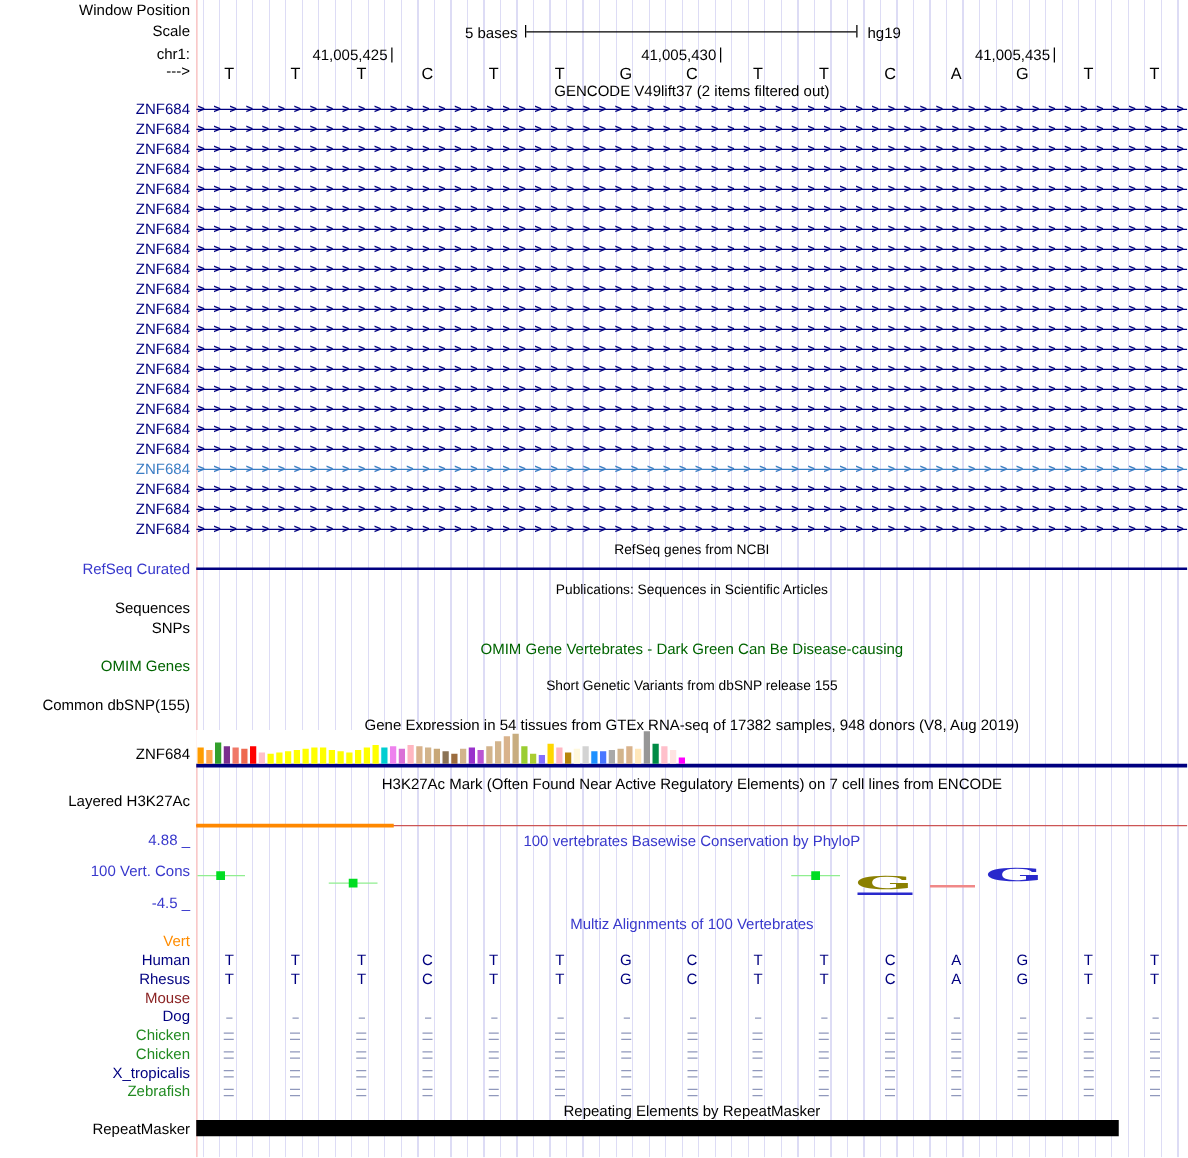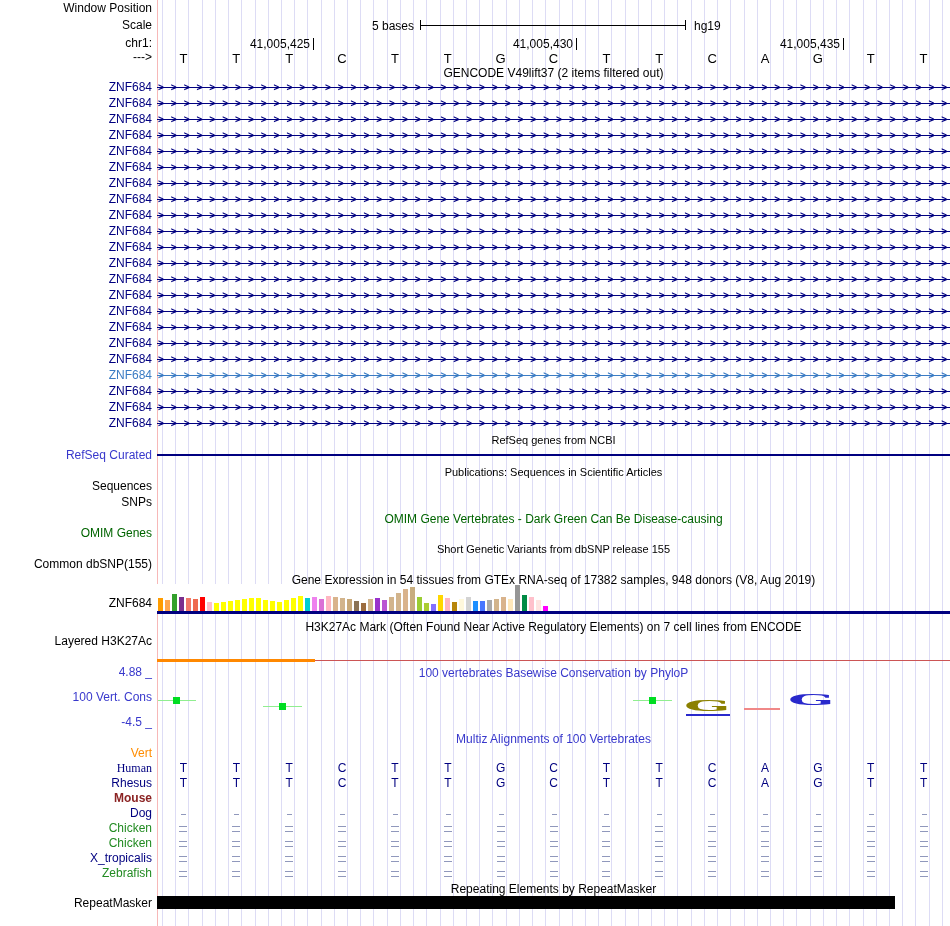--- a/index.html
+++ b/index.html
@@ -258,21 +258,21 @@
     <div style="position: absolute; left: 173px; top: 697px; width: 7px; height: 7px; background: rgb(0, 221, 34);"></div>
     <div style="position: absolute; left: 263px; top: 706px; width: 39px; height: 1px; background: rgb(144, 238, 144);"></div>
     <div style="position: absolute; left: 279px; top: 703px; width: 7px; height: 7px; background: rgb(0, 221, 34);"></div>
     <div style="position: absolute; left: 633px; top: 700px; width: 39px; height: 1px; background: rgb(144, 238, 144);"></div>
     <div style="position: absolute; left: 649px; top: 697px; width: 7px; height: 7px; background: rgb(0, 221, 34);"></div>
     <div style="position: absolute; left: 684px; top: 701px; width: 30px; height: 22px; color: rgb(139, 128, 0); font-family: &quot;DejaVu Serif&quot;, serif; font-weight: bold; font-size: 26px; line-height: 20px; transform: scale(2.1, 0.55); transform-origin: 0px 0px;">G</div>
     <div style="position: absolute; left: 686px; top: 714px; width: 44px; height: 2px; background: rgb(41, 41, 204);"></div>
     <div style="position: absolute; left: 744px; top: 708px; width: 36px; height: 2px; background: rgb(240, 136, 136);"></div>
     <div style="position: absolute; left: 788px; top: 695px; width: 30px; height: 22px; color: rgb(41, 41, 204); font-family: &quot;DejaVu Serif&quot;, serif; font-weight: bold; font-size: 26px; line-height: 20px; transform: scale(2.1, 0.55); transform-origin: 0px 0px;">G</div>
     <div style="position: absolute; top: 747px; left: 0px; width: 152px; text-align: right; color: rgb(255, 140, 0); line-height: 13px;">Vert</div>
-    <div style="position: absolute; top: 762px; left: 0px; width: 152px; text-align: right; color: rgb(0, 0, 128); line-height: 13px; font-family: Liberation Serif, serif;">Human</div>
+    <div style="position: absolute; top: 762px; left: 0px; width: 152px; text-align: right; color: rgb(0, 0, 128); line-height: 13px;">Human</div>
     <div style="position: absolute; top: 762px; left: 157.4px; width: 52px; text-align: center; color: rgb(0, 0, 128); line-height: 13px;">T</div>
     <div style="position: absolute; top: 762px; left: 210.3px; width: 52px; text-align: center; color: rgb(0, 0, 128); line-height: 13px;">T</div>
     <div style="position: absolute; top: 762px; left: 263.2px; width: 52px; text-align: center; color: rgb(0, 0, 128); line-height: 13px;">T</div>
     <div style="position: absolute; top: 762px; left: 316px; width: 52px; text-align: center; color: rgb(0, 0, 128); line-height: 13px;">C</div>
     <div style="position: absolute; top: 762px; left: 368.9px; width: 52px; text-align: center; color: rgb(0, 0, 128); line-height: 13px;">T</div>
     <div style="position: absolute; top: 762px; left: 421.8px; width: 52px; text-align: center; color: rgb(0, 0, 128); line-height: 13px;">T</div>
     <div style="position: absolute; top: 762px; left: 474.6px; width: 52px; text-align: center; color: rgb(0, 0, 128); line-height: 13px;">G</div>
     <div style="position: absolute; top: 762px; left: 527.5px; width: 52px; text-align: center; color: rgb(0, 0, 128); line-height: 13px;">C</div>
     <div style="position: absolute; top: 762px; left: 580.4px; width: 52px; text-align: center; color: rgb(0, 0, 128); line-height: 13px;">T</div>
     <div style="position: absolute; top: 762px; left: 633.2px; width: 52px; text-align: center; color: rgb(0, 0, 128); line-height: 13px;">T</div>
@@ -290,21 +290,21 @@
     <div style="position: absolute; top: 777px; left: 421.8px; width: 52px; text-align: center; color: rgb(0, 0, 128); line-height: 13px;">T</div>
     <div style="position: absolute; top: 777px; left: 474.6px; width: 52px; text-align: center; color: rgb(0, 0, 128); line-height: 13px;">G</div>
     <div style="position: absolute; top: 777px; left: 527.5px; width: 52px; text-align: center; color: rgb(0, 0, 128); line-height: 13px;">C</div>
     <div style="position: absolute; top: 777px; left: 580.4px; width: 52px; text-align: center; color: rgb(0, 0, 128); line-height: 13px;">T</div>
     <div style="position: absolute; top: 777px; left: 633.2px; width: 52px; text-align: center; color: rgb(0, 0, 128); line-height: 13px;">T</div>
     <div style="position: absolute; top: 777px; left: 686.1px; width: 52px; text-align: center; color: rgb(0, 0, 128); line-height: 13px;">C</div>
     <div style="position: absolute; top: 777px; left: 739px; width: 52px; text-align: center; color: rgb(0, 0, 128); line-height: 13px;">A</div>
     <div style="position: absolute; top: 777px; left: 791.8px; width: 52px; text-align: center; color: rgb(0, 0, 128); line-height: 13px;">G</div>
     <div style="position: absolute; top: 777px; left: 844.7px; width: 52px; text-align: center; color: rgb(0, 0, 128); line-height: 13px;">T</div>
     <div style="position: absolute; top: 777px; left: 897.6px; width: 52px; text-align: center; color: rgb(0, 0, 128); line-height: 13px;">T</div>
-    <div style="position: absolute; top: 792px; left: 0px; width: 152px; text-align: right; color: rgb(139, 35, 35); line-height: 13px; font-weight: bold;">Mouse</div>
+    <div style="position: absolute; top: 792px; left: 0px; width: 152px; text-align: right; color: rgb(139, 35, 35); line-height: 13px;">Mouse</div>
     <div style="position: absolute; top: 807px; left: 0px; width: 152px; text-align: right; color: rgb(0, 0, 128); line-height: 13px;">Dog</div>
     <div style="position: absolute; top: 814px; left: 181.4px; width: 5px; height: 1px; background: rgb(144, 152, 188);"></div>
     <div style="position: absolute; top: 814px; left: 234.3px; width: 5px; height: 1px; background: rgb(144, 152, 188);"></div>
     <div style="position: absolute; top: 814px; left: 287.2px; width: 5px; height: 1px; background: rgb(144, 152, 188);"></div>
     <div style="position: absolute; top: 814px; left: 340px; width: 5px; height: 1px; background: rgb(144, 152, 188);"></div>
     <div style="position: absolute; top: 814px; left: 392.9px; width: 5px; height: 1px; background: rgb(144, 152, 188);"></div>
     <div style="position: absolute; top: 814px; left: 445.8px; width: 5px; height: 1px; background: rgb(144, 152, 188);"></div>
     <div style="position: absolute; top: 814px; left: 498.6px; width: 5px; height: 1px; background: rgb(144, 152, 188);"></div>
     <div style="position: absolute; top: 814px; left: 551.5px; width: 5px; height: 1px; background: rgb(144, 152, 188);"></div>
     <div style="position: absolute; top: 814px; left: 604.4px; width: 5px; height: 1px; background: rgb(144, 152, 188);"></div>

